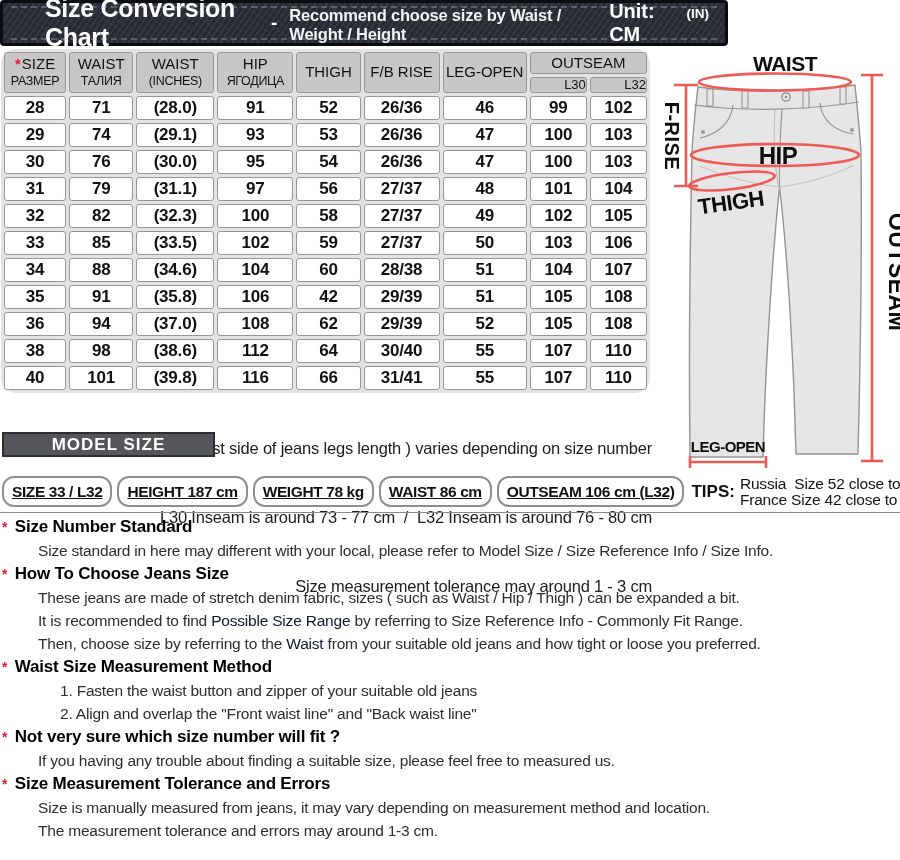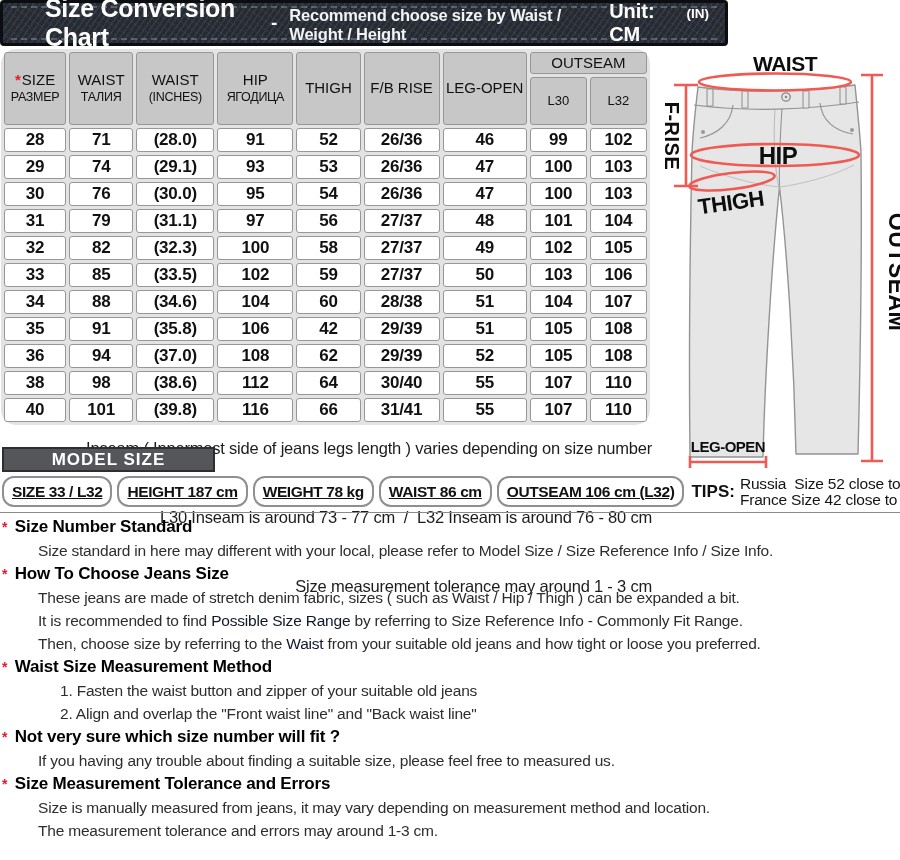--- a/index.html
+++ b/index.html
@@ -31,30 +31,30 @@
     border-collapse:separate; border-spacing:3px;
     background:#e3e3e3; table-layout:fixed; border-radius:15px;
   }
   .size-table th, .size-table td {
     border:1px solid #979797; border-radius:3px; background:#fff;
     text-align:center; vertical-align:middle; overflow:hidden; white-space:nowrap;
   }
   .size-table thead th { background:#c7c7c7; font-weight:normal; font-size:15px; line-height:1.06; padding:1px 0 2px; }
   .size-table thead .hdr-sub { font-size:12.5px; letter-spacing:-0.3px; }
   .size-table thead th.grp { font-size:15px; height:22px; }
-  .size-table thead th.sub-col { font-size:13px; height:16px; padding:16px; }
+  .size-table thead th.sub-col { font-size:13px; height:16px; padding:0;text-align:right; }
   .size-table tbody td { font-weight:bold; font-size:17px; height:24px; padding:0; letter-spacing:-0.2px; }
   .star { color:#e8192c; font-weight:bold; margin-right:1px; }
 
   
   .notes { position:absolute; left:0; top:391px; width:652px; text-align:right; font-size:16.5px; color:#1c1c1c; line-height:23px; letter-spacing:-0.2px; white-space:pre; }
 
   
   .model-label {
-    position:absolute; left:2px; top:447px; width:213px; height:25px;
+    position:absolute; left:2px; top:432px; width:213px; height:25px;
     background:#55565a; border:2px solid #2e2e30; color:#fff;
     font-size:17px; font-weight:bold; letter-spacing:1px;
     display:flex; align-items:center; justify-content:center;
   }
   .badges-row { position:absolute; left:2px; top:476px; width:896px; display:flex; align-items:stretch; gap:5px; }
   .badge {
     border:2px solid #8f8f8f; border-radius:12px; background:#fff;
     font-size:15.5px; font-weight:bold; letter-spacing:-0.4px;
     padding:3px 8px; display:flex; align-items:center; white-space:nowrap; height:31px;text-decoration:underline;
   }

